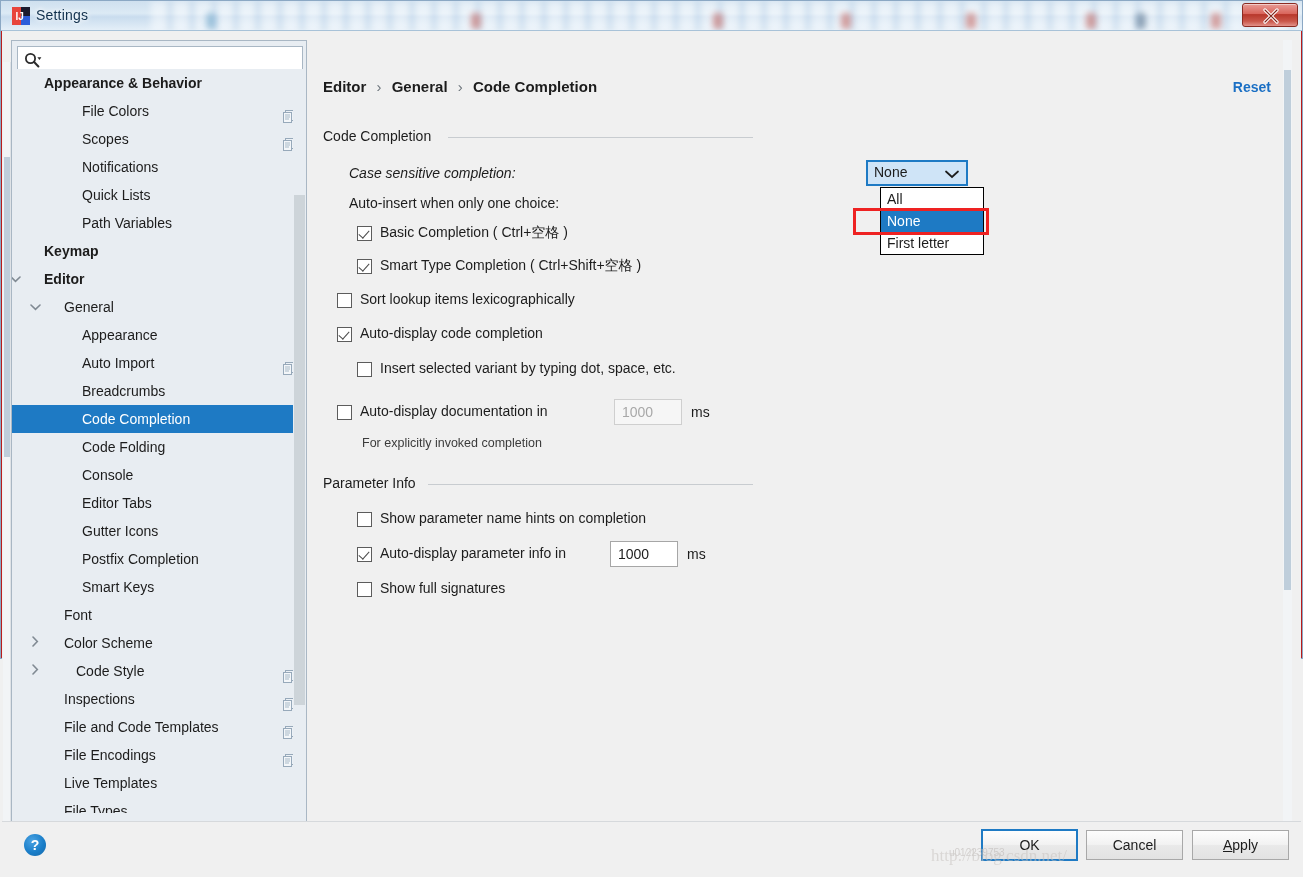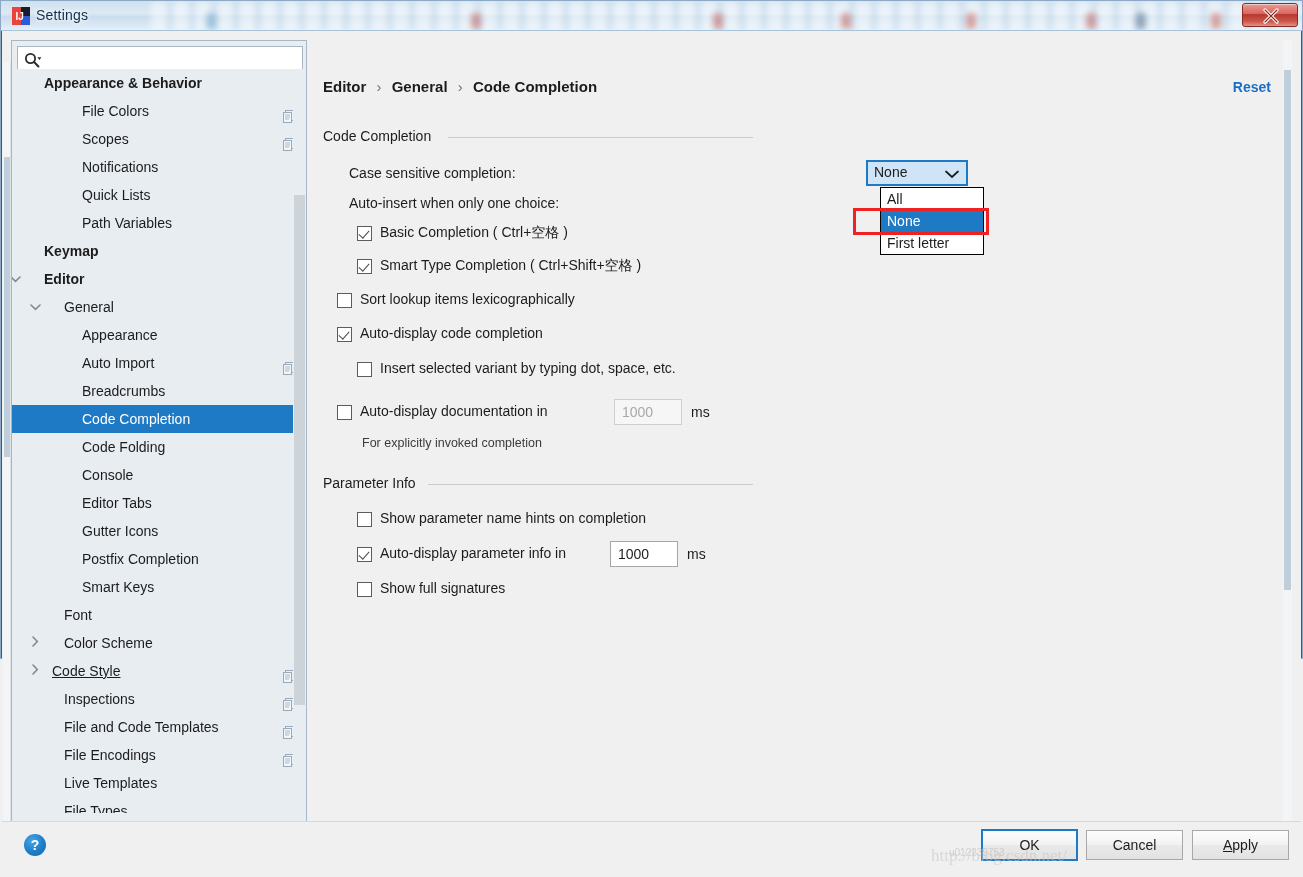--- a/index.html
+++ b/index.html
@@ -8,21 +8,21 @@
     width: 1303px; height: 877px;
     font-family: "Liberation Sans", "DejaVu Sans", sans-serif;
     overflow: hidden;
     background: #f0f0f0;
   }
 
   
   #window {
     position: absolute; left: 0; top: 0;
     width: 1303px; height: 659px;
-    background: #a21caf;
+    background: #b91c1c;
     border: 1px solid #8ba8c4;
   }
 
   #titlebar {
     position: absolute; left: 0; top: 0;
     width: 1301px; height: 30px;
     background: linear-gradient(to bottom, #cfe0ef 0%, #dceaf5 42%, #c9dcee 55%, #e4eff8 100%);
     border-bottom: 1px solid #a8c2d8;
     overflow: hidden;
   }
@@ -467,21 +467,21 @@
           <div class="tree-item">
             <span class="tree-arrow" style="left: 16px;"><svg width="8" height="11" viewBox="0 0 8 11">
                 <path d="M2 1 L6.3 5.5 L2 10" stroke="#808a93" stroke-width="1.6" fill="none" stroke-linecap="round"></path>
               </svg></span>
             <span class="tree-label" style="left: 34px;">Color Scheme</span>
           </div>
           <div class="tree-item">
             <span class="tree-arrow" style="left: 16px;"><svg width="8" height="11" viewBox="0 0 8 11">
                 <path d="M2 1 L6.3 5.5 L2 10" stroke="#808a93" stroke-width="1.6" fill="none" stroke-linecap="round"></path>
               </svg></span>
-            <span class="tree-label" style="left: 22px; text-decoration: underline;">Code Style</span>
+            <span class="tree-label" style="left: 46px;">Code Style</span>
             <span class="copy-badge"><svg viewBox="0 0 13 13">
                 <rect x="2.5" y="0.5" width="8" height="10" fill="#eef3f8" stroke="#7d93a8"></rect>
                 <rect x="0.5" y="2.5" width="8" height="10" fill="#f7fafc" stroke="#7d93a8"></rect>
                 <path d="M2 5h5M2 7h5M2 9h4" stroke="#93a7ba" stroke-width="1"></path>
               </svg></span>
           </div>
           <div class="tree-item">
             <span class="tree-label" style="left: 34px;">Inspections</span>
             <span class="copy-badge"><svg viewBox="0 0 13 13">
                 <rect x="2.5" y="0.5" width="8" height="10" fill="#eef3f8" stroke="#7d93a8"></rect>
@@ -528,21 +528,21 @@
         <span>Code Completion</span>
       </div>
 
       <div id="reset-link">Reset</div>
 
       <div class="section" style="left:5px; top:88px;">
         <span>Code Completion</span>
         <span class="rule" style="left:125px; width:305px;"></span>
       </div>
 
-      <div class="field-label" style="left:31px; top:125px;">Case sensitive completion:</div>
+      <div class="field-label" style="left:31px; top:125px;font-style:italic;">Case sensitive completion:</div>
 
       <div class="field-label" style="left:31px; top:155px;">Auto-insert when only one choice:</div>
 
       <div class="cbrow" style="left:39px; top:184px;">
         <div class="cbox checked"></div>
         <div class="cblabel">Basic Completion ( Ctrl+空格 )</div>
       </div>
 
       <div class="cbrow" style="left:39px; top:217px;">
         <div class="cbox checked"></div>

